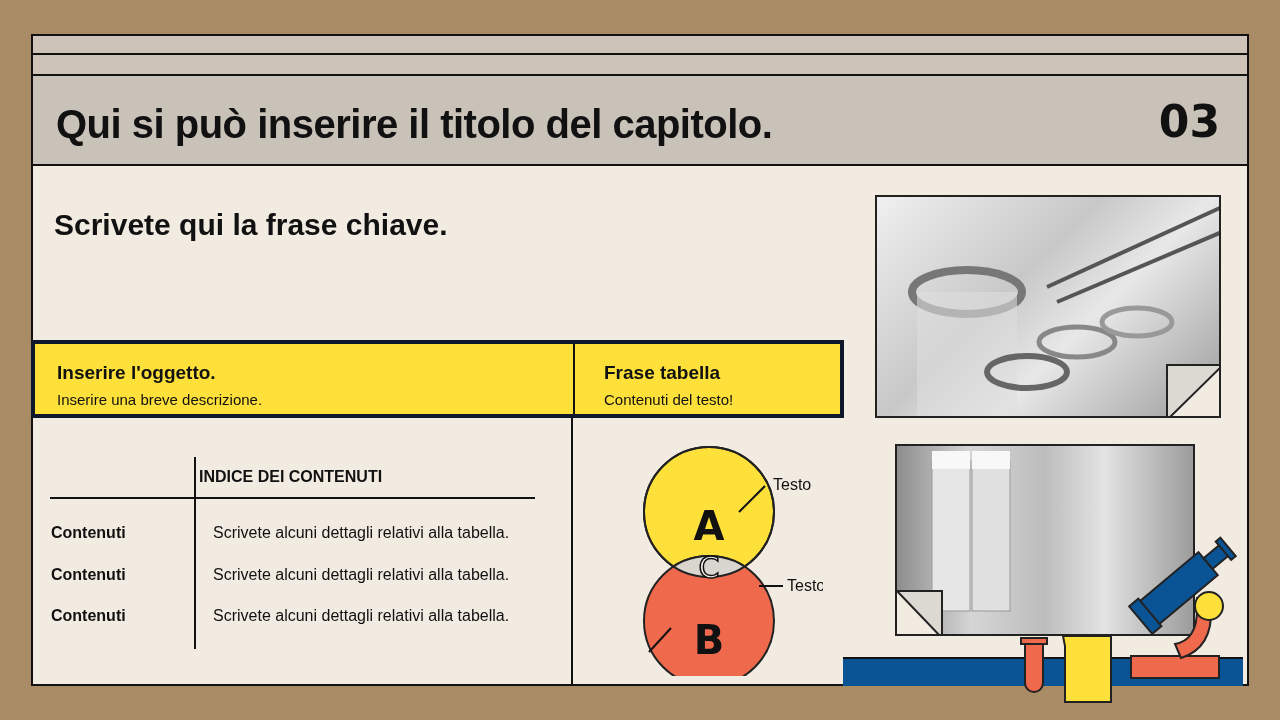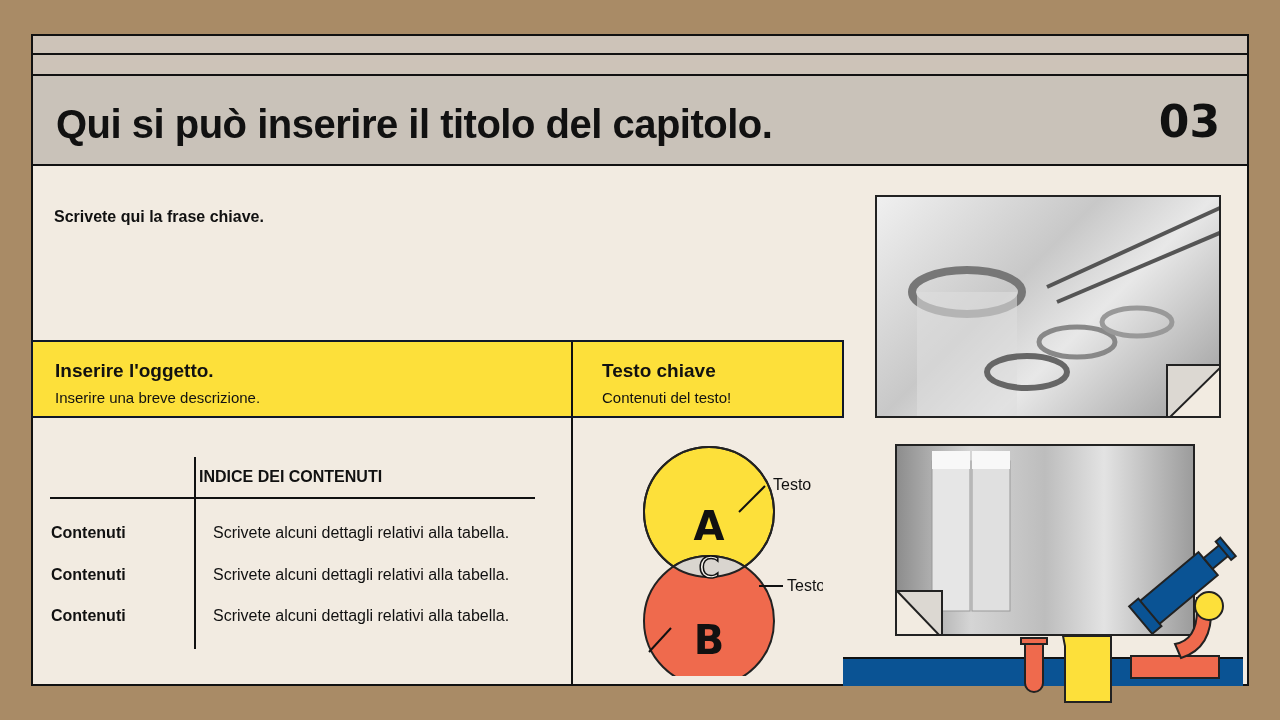--- a/index.html
+++ b/index.html
@@ -4,23 +4,23 @@
 <style>
   html, body { margin:0; padding:0; }
   body { width:1280px; height:720px; background:#a98b66; position:relative; overflow:hidden; font-family:"Liberation Sans", sans-serif; color:#111; }
   .slide { position:absolute; left:31px; top:34px; width:1218px; height:652px; border:2px solid #111; box-sizing:border-box; background:#f2ebe1; }
   .strip { position:absolute; left:0; width:100%; background:#cdc3b8; border-bottom:2px solid #111; box-sizing:border-box; }
   .strip1 { top:0; height:19px; }
   .strip2 { top:19px; height:21px; }
   .header { position:absolute; left:0; top:40px; width:100%; height:90px; background:#c9c2b9; border-bottom:2px solid #111; box-sizing:border-box; }
   .title { position:absolute; left:23px; top:26px; font-size:40px; font-weight:bold; letter-spacing:-0.5px; }
   .num { position:absolute; right:27px; top:20px; font-size:44px; font-weight:bold; font-family:"DejaVu Sans", sans-serif; }
-  .key-title { position:absolute; left:21px; top:172px; font-size:16px; font-weight:bold;text-align:center; }
+  .key-title { position:absolute; left:21px; top:172px; font-size:30px; font-weight:bold;text-align:center; }
   .key-desc { position:absolute; left:21px; top:216px; font-size:15px; }
-  .yellow { position:absolute; left:-2px; top:304px; width:813px; height:78px; background:#fde03a; border:2px solid #0f172a; box-sizing:border-box; }
+  .yellow { position:absolute; left:-2px; top:304px; width:813px; height:78px; background:#fde03a; border:4px solid #0f172a; box-sizing:border-box; }
   .yellow .div { position:absolute; left:538px; top:0; width:2px; height:100%; background:#111; }
   .y1t { position:absolute; left:22px; top:18px; font-size:19px; font-weight:bold; }
   .y1d { position:absolute; left:22px; top:47px; font-size:15px; }
   .y2t { position:absolute; left:569px; top:18px; font-size:19px; font-weight:bold; }
   .y2d { position:absolute; left:569px; top:47px; font-size:15px; }
   .lowdiv { position:absolute; left:538px; top:382px; width:2px; height:266px; background:#111; }
   .tbl-v { position:absolute; left:161px; top:421px; width:2px; height:192px; background:#111; }
   .tbl-h { position:absolute; left:17px; top:461px; width:485px; height:2px; background:#111; }
   .tbl-head { position:absolute; left:166px; top:432px; font-size:16px; font-weight:bold; }
   .row-k { position:absolute; width:120px; left:18px; font-size:16px; font-weight:bold; }
@@ -41,21 +41,21 @@
     <div class="title">Qui si può inserire il titolo del capitolo.</div>
     <div class="num">03</div>
   </div>
 
   <div class="key-title">Scrivete qui la frase chiave.</div>
 
   <div class="yellow">
     <div class="div"></div>
     <div class="y1t">Inserire l'oggetto.</div>
     <div class="y1d">Inserire una breve descrizione.</div>
-    <div class="y2t">Testo chiave</div>
+    <div class="y2t">Frase tabella</div>
     <div class="y2d">Contenuti del testo!</div>
   </div>
 
   <div class="lowdiv"></div>
 
   <div class="tbl-v"></div>
   <div class="tbl-h"></div>
   <div class="tbl-head">INDICE DEI CONTENUTI</div>
   <div class="row-k" style="top:488px">Contenuti</div>
   <div class="row-v" style="top:488px">Scrivete alcuni dettagli relativi alla tabella.</div>

